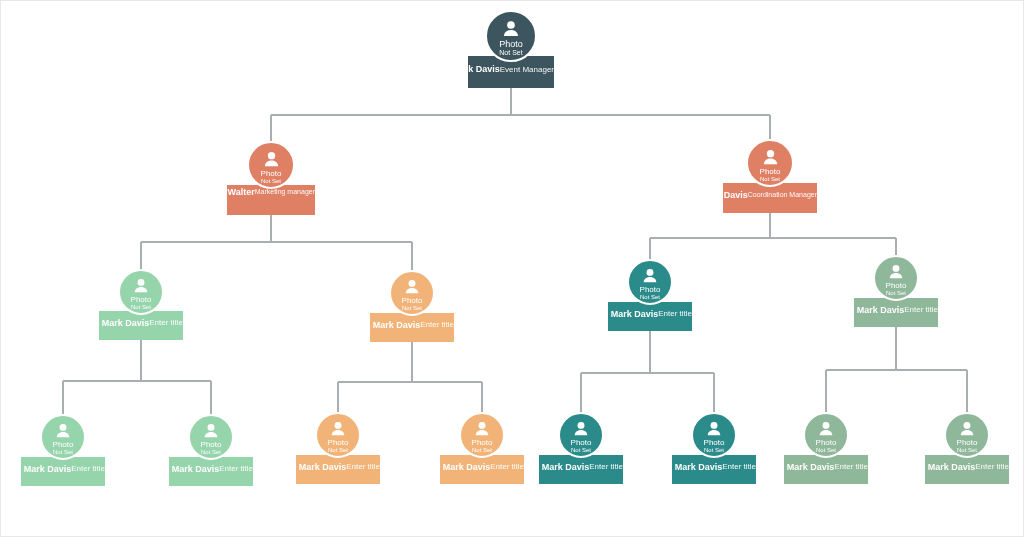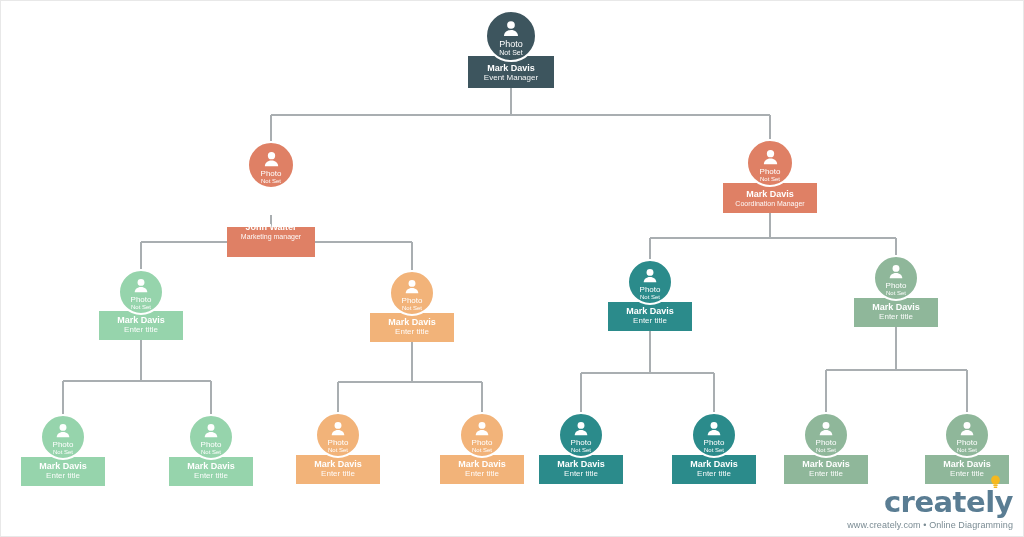--- a/index.html
+++ b/index.html
@@ -30,21 +30,21 @@
   .node {
     position: absolute;
     box-sizing: border-box;
   }
   .node-box {
     position: absolute;
     left: 0;
     top: 0;
     width: 100%;
     display: flex;
-    flex-direction: column;
+    flex-direction: row;
     align-items: center;
     justify-content: flex-end;
     color: #ffffff;
     text-align: center;
     box-sizing: border-box;
   }
   .node-name {
     font-weight: bold;
     line-height: 1.15;
     white-space: nowrap;
@@ -151,21 +151,21 @@
         <div class="avatar" style="width: 52px; height: 52px; left: 17px; top: -46px; background: rgb(61, 85, 94); padding-top: 7px;">
           <svg class="glyph" viewBox="0 0 24 24" width="20" height="20">
             <circle cx="12" cy="7.2" r="4.6" fill="#ffffff"></circle>
             <path d="M12 13.2c-5 0-8.4 3.2-8.4 7.2h16.8c0-4-3.4-7.2-8.4-7.2z" fill="#ffffff"></path>
           </svg>
           <div class="ph1" style="font-size: 9px; margin-top: 1px;">Photo</div>
           <div class="ph2" style="font-size: 7px;">Not Set</div>
         </div>
       </div>
       <div class="node" style="left: 226px; top: 184px; width: 88px; height: 30px;">
-        <div class="node-box" style="height: 30px; background: rgb(223, 128, 101); padding-bottom: 16px; margin-top: 42px;">
+        <div class="node-box" style="height: 30px; background: rgb(223, 128, 101); padding-bottom: 16px;">
           <div class="node-name" style="font-size: 9px;">John Walter</div>
           <div class="node-title" style="font-size: 7px;">Marketing manager</div>
         </div>
         <div class="avatar" style="width: 48px; height: 48px; left: 20px; top: -44px; background: rgb(223, 128, 101); padding-top: 7px;">
           <svg class="glyph" viewBox="0 0 24 24" width="19" height="19">
             <circle cx="12" cy="7.2" r="4.6" fill="#ffffff"></circle>
             <path d="M12 13.2c-5 0-8.4 3.2-8.4 7.2h16.8c0-4-3.4-7.2-8.4-7.2z" fill="#ffffff"></path>
           </svg>
           <div class="ph1" style="font-size: 8px; margin-top: 1px;">Photo</div>
           <div class="ph2" style="font-size: 6px;">Not Set</div>
@@ -348,25 +348,14 @@
           <svg class="glyph" viewBox="0 0 24 24" width="18" height="18">
             <circle cx="12" cy="7.2" r="4.6" fill="#ffffff"></circle>
             <path d="M12 13.2c-5 0-8.4 3.2-8.4 7.2h16.8c0-4-3.4-7.2-8.4-7.2z" fill="#ffffff"></path>
           </svg>
           <div class="ph1" style="font-size: 8px; margin-top: 1px;">Photo</div>
           <div class="ph2" style="font-size: 6px;">Not Set</div>
         </div>
       </div>
     </div>
 
-  <div id="watermark">
-    <div id="wm-word">
-      <span>creately</span>
-      <svg id="wm-bulb" viewBox="0 0 11 14">
-        <ellipse cx="5.5" cy="5" rx="4.4" ry="4.6" fill="#f5b81f"></ellipse>
-        <rect x="3.3" y="9.6" width="4.4" height="1.5" rx="0.6" fill="#f5b81f"></rect>
-        <rect x="3.7" y="11.6" width="3.6" height="1.4" rx="0.6" fill="#f5b81f"></rect>
-      </svg>
-    </div>
-    <div id="wm-tag">www.creately.com • Online Diagramming</div>
-  </div>
 
 </div>
 
 </body></html>

